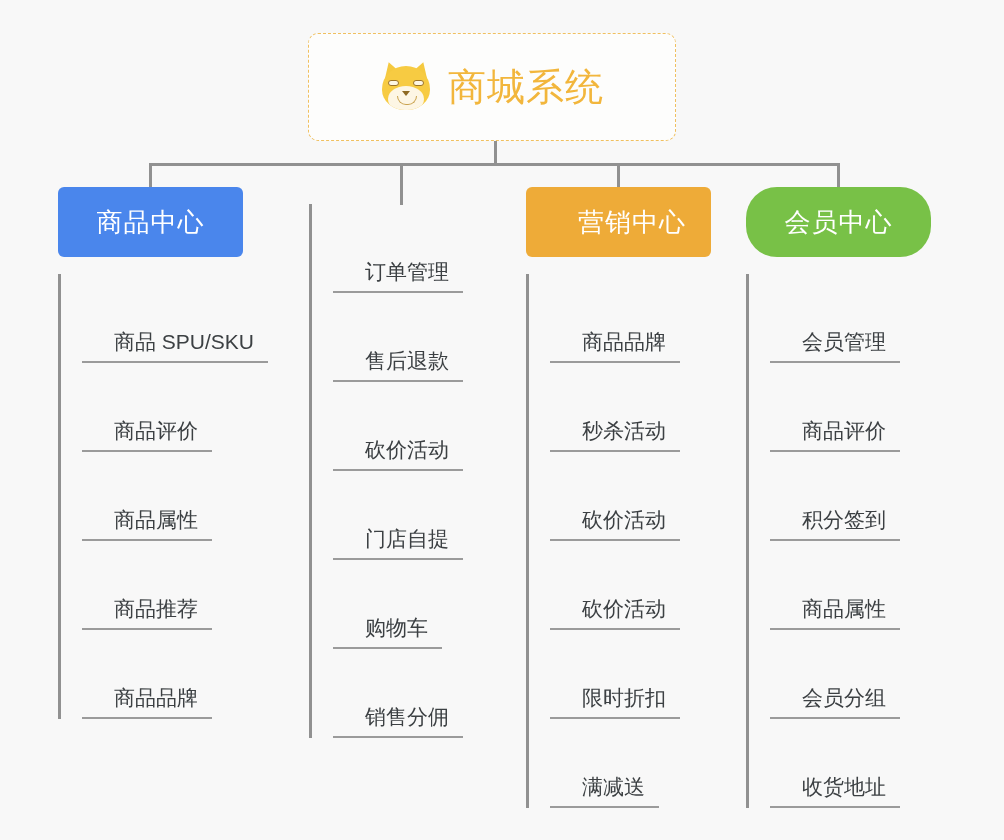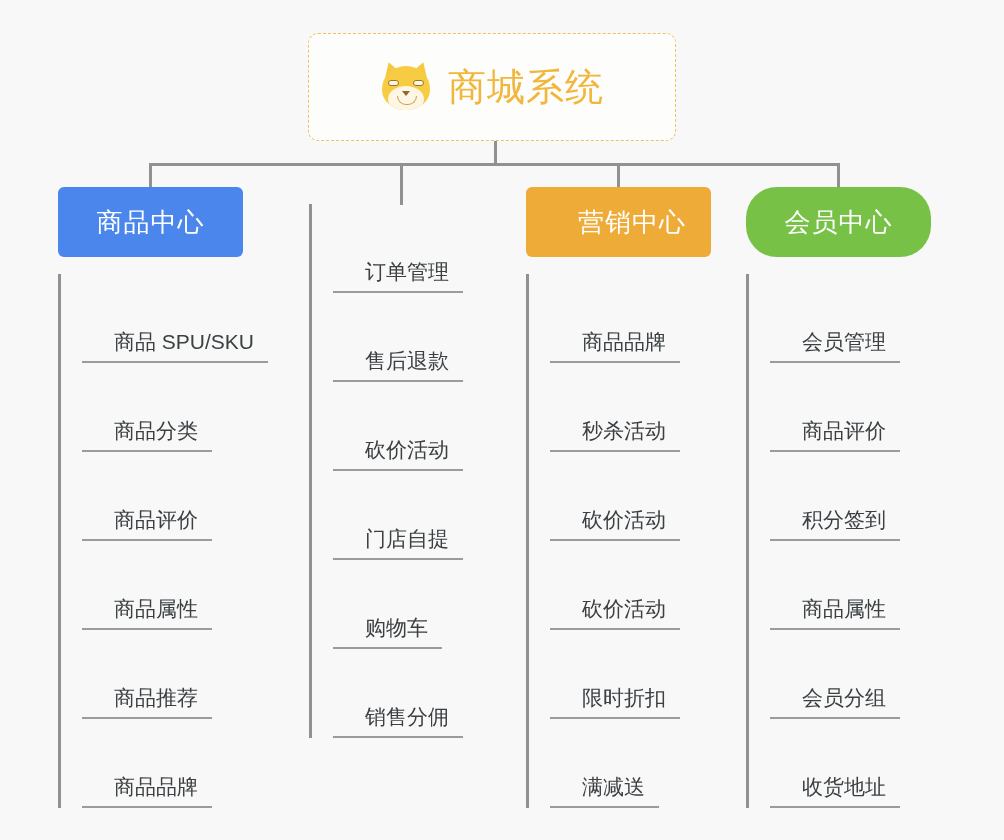--- a/index.html
+++ b/index.html
@@ -204,23 +204,20 @@
   <div class="branch" id="branch-0">
     <div class="branch-header" style="background:#4a86ec;">
       <span>商品中心</span>
     </div>
     <div class="leaf-list">
       <span class="stem"></span>
       <div class="leaf">
         <span class="leaf-label">商品 SPU/SKU</span>
       </div>
       <div class="leaf">
-        <span class="leaf-label">商品分类</span>
-      </div>
-      <div class="leaf">
         <span class="leaf-label">商品评价</span>
       </div>
       <div class="leaf">
         <span class="leaf-label">商品属性</span>
       </div>
       <div class="leaf">
         <span class="leaf-label">商品推荐</span>
       </div>
       <div class="leaf">
         <span class="leaf-label">商品品牌</span>

